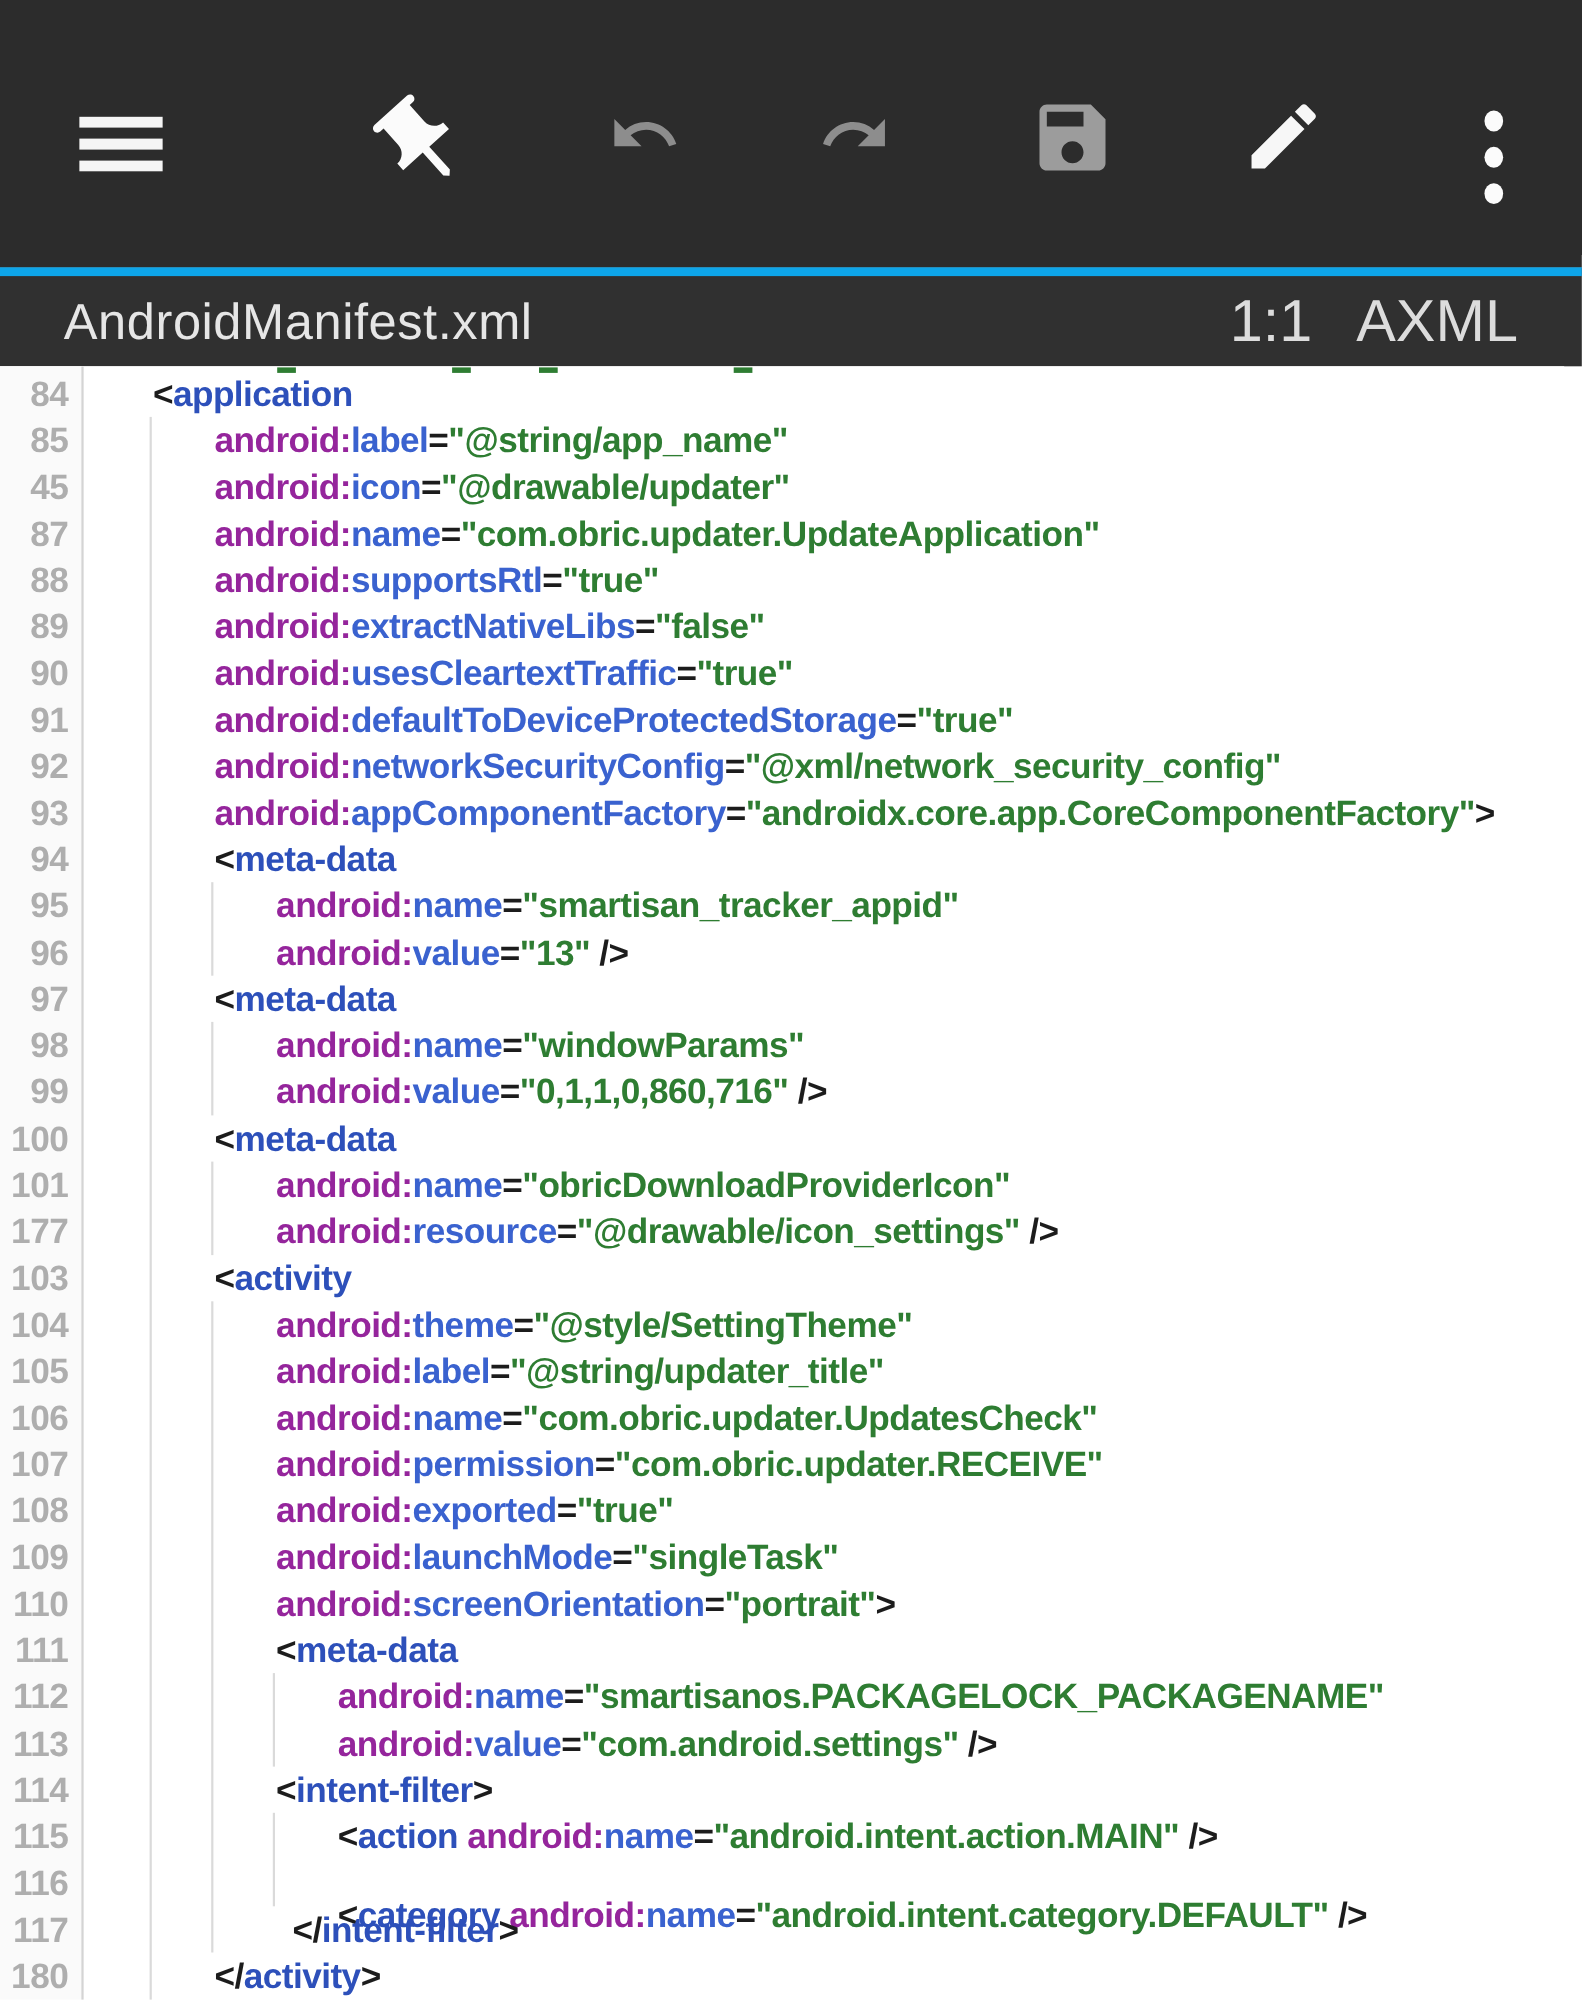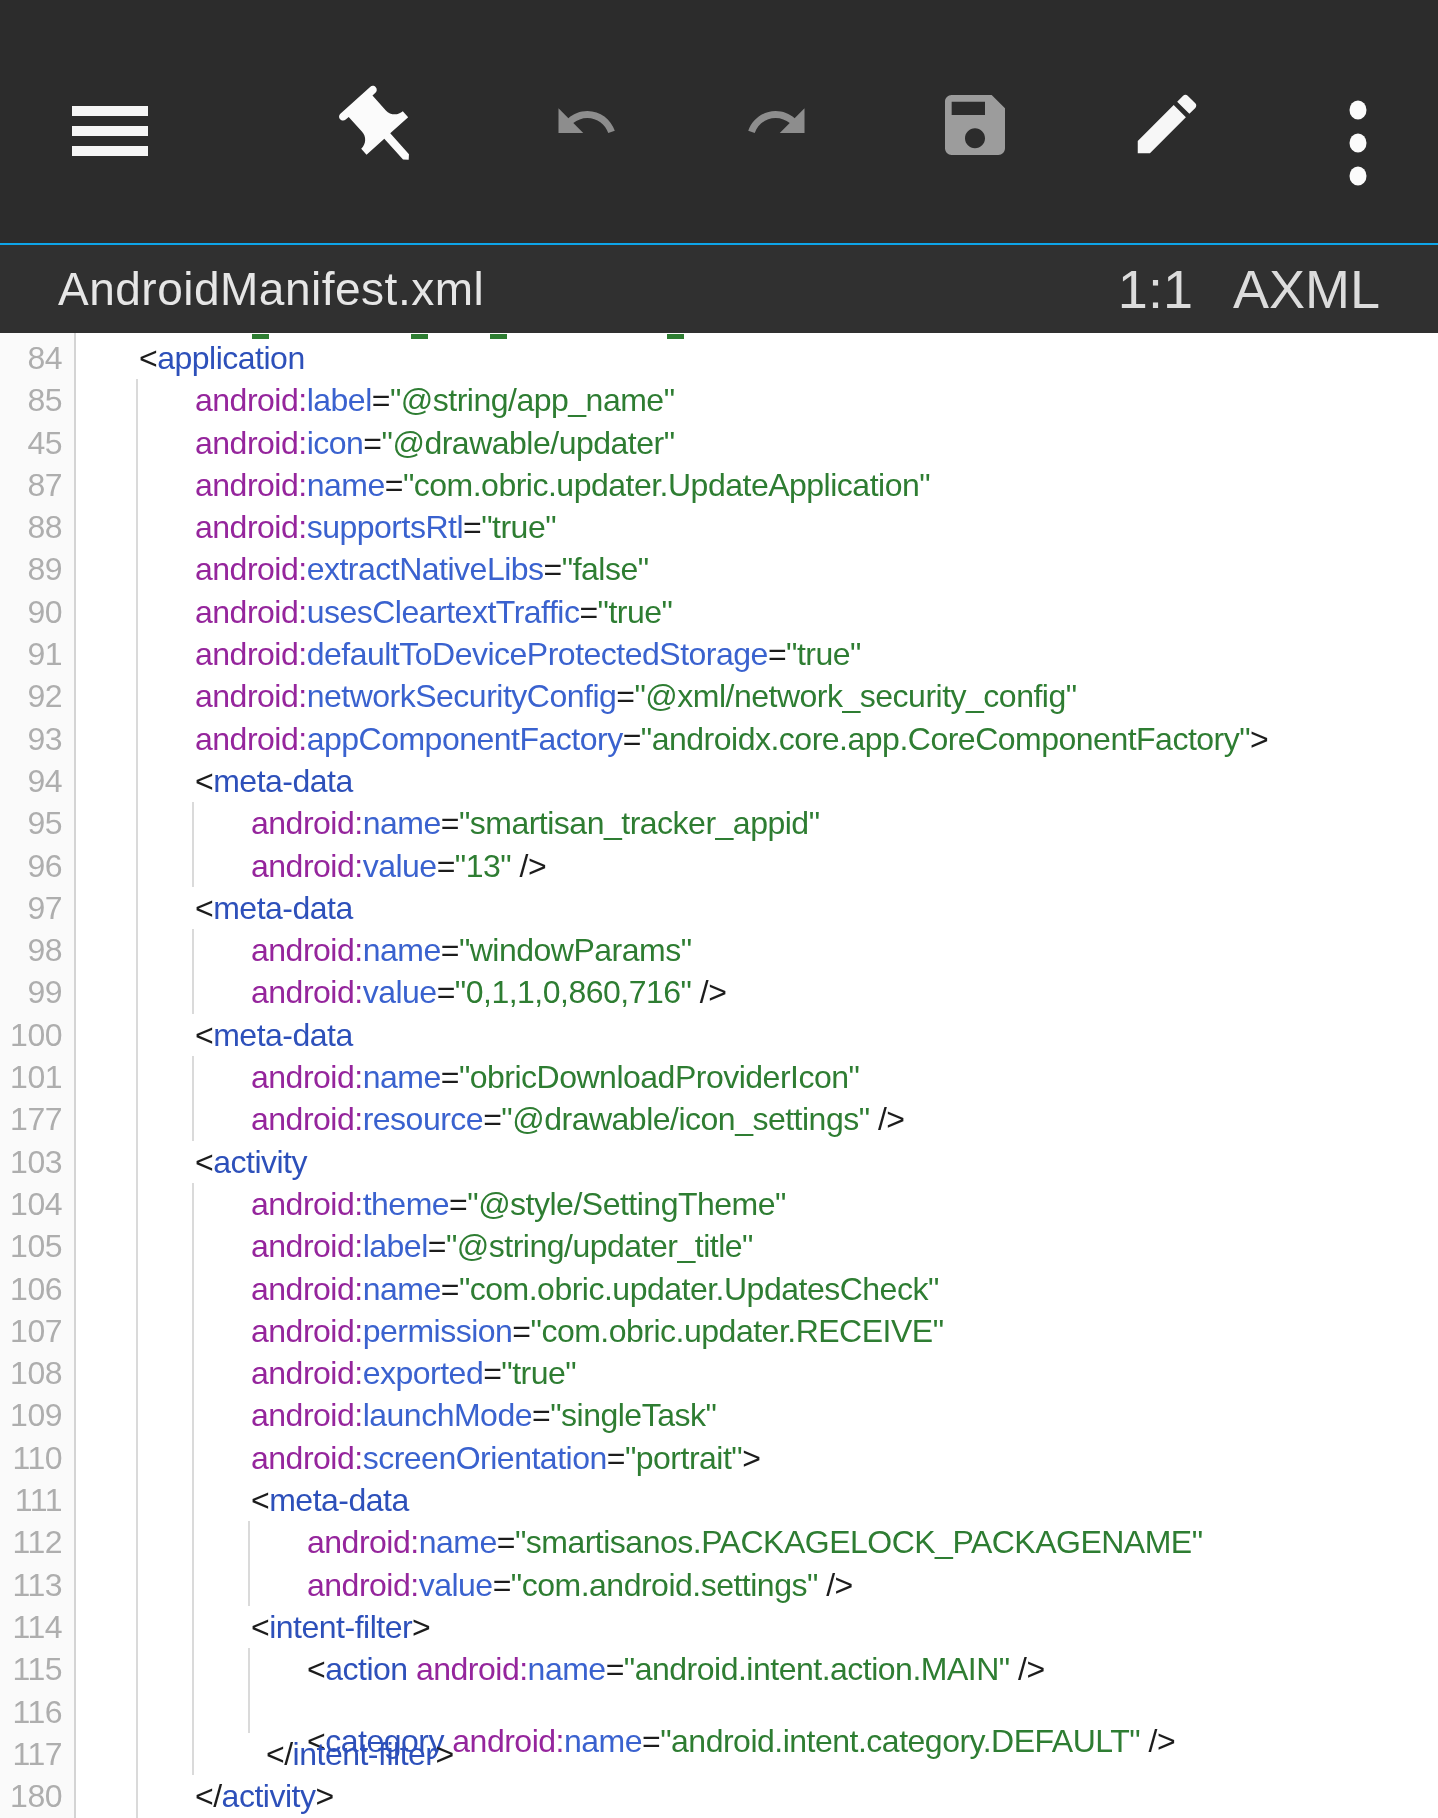--- a/index.html
+++ b/index.html
@@ -5,28 +5,28 @@
   html,body{margin:0;padding:0;background:#ffffff;}
   body{width:1438px;height:1818px;overflow:hidden;position:relative;
        font-family:"Liberation Sans","DejaVu Sans",sans-serif;}
 
   
   .toolbar{position:absolute;left:0;top:0;width:1438px;height:243px;background:#2c2c2c;}
   .icon{position:absolute;}
 
   
   .titlebar{position:absolute;left:0;top:243px;width:1438px;height:90px;background:#303030;
-            border-top:2px solid #0ea5e9;box-sizing:border-box;display:flex;align-items:center;}
+            border-top:8px solid #0ea5e9;box-sizing:border-box;display:flex;align-items:center;}
   .filename{margin-left:58px;font-size:46px;color:#e6e6e6;letter-spacing:0.5px;}
   .titlebar-right{margin-left:auto;margin-right:58px;display:flex;gap:40px;align-items:center;}
   .cursorpos,.filetype{font-size:54px;color:#dcdcdc;}
 
   
   .editor{position:absolute;left:0;top:333px;width:1422px;height:1485px;background:#ffffff;
-          overflow:hidden;font-size:32px;letter-spacing:-0.5px;}
+          overflow:hidden;font-size:32px;letter-spacing:-0.5px;font-weight:bold;}
   .gutter-bg{position:absolute;left:0;top:0;bottom:0;width:74px;background:#fafafa;
              border-right:2px solid #d4d4d4;}
   .guide{position:absolute;width:2px;background:#dadada;}
   .dash{position:absolute;top:1px;height:5px;width:17px;background:var(--c-str);}
   .lines{position:absolute;left:0;top:4px;right:0;}
   .line{position:relative;height:42.3px;line-height:42.3px;}
   .num{position:absolute;left:0;top:0;width:62px;text-align:right;color:#aeaeae;}
   .txt{position:absolute;top:0;white-space:pre;}
   .tk-p{color:var(--c-plain);}
   .tk-t{color:var(--c-tag);}

